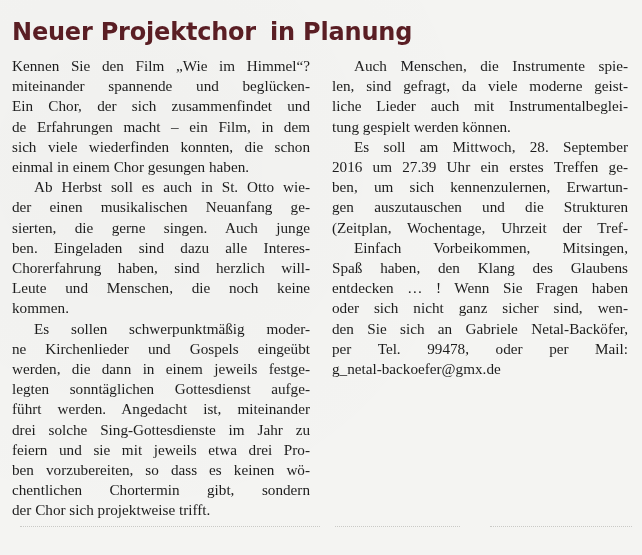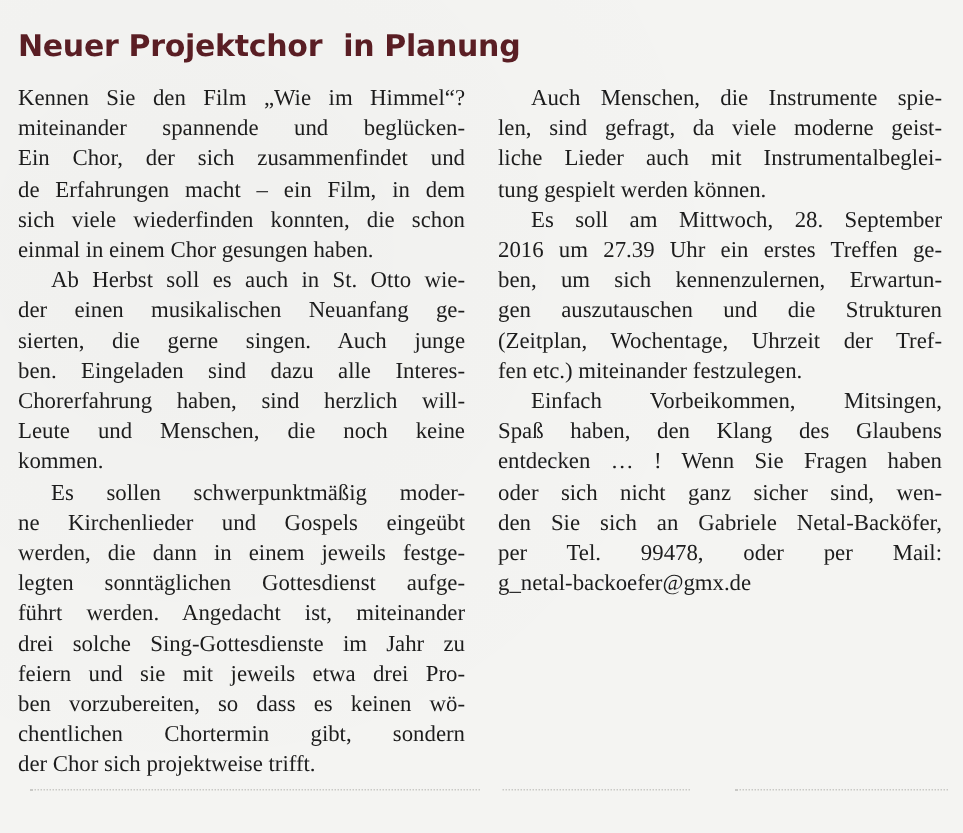--- a/index.html
+++ b/index.html
@@ -23,21 +23,21 @@
       radial-gradient(circle at 20% 30%, rgba(0,0,0,0.015) 0, rgba(0,0,0,0) 60%),
       #f4f4f2;
   }
   .title {
     position: absolute;
     left: 12px;
     top: 18px;
     margin: 0;
     font-family: "DejaVu Sans", "Liberation Sans", sans-serif;
     font-weight: bold;
-    font-size: 20px;
+    font-size: 24px;
     letter-spacing: -0.2px;
     color: #5a1e24;
     white-space: nowrap;
   }
   .title .gap { display: inline-block; width: 14px; }
   .col {
     position: absolute;
     top: 56px;
     font-size: 15.2px;
     line-height: 20.2px;
@@ -109,21 +109,20 @@
         <span class="line">len, sind gefragt, da viele moderne geist-</span>
         <span class="line">liche Lieder auch mit Instrumentalbeglei-</span>
         <span class="line last">tung gespielt werden können.</span>
       </p>
       <p>
         <span class="line" style="text-indent: 22px;">Es soll am Mittwoch, 28. September</span>
         <span class="line">2016 um 27.39 Uhr ein erstes Treffen ge-</span>
         <span class="line">ben, um sich kennenzulernen, Erwartun-</span>
         <span class="line">gen auszutauschen und die Strukturen</span>
         <span class="line">(Zeitplan, Wochentage, Uhrzeit der Tref-</span>
-        <span class="line last">fen etc.) miteinander festzulegen.</span>
       </p>
       <p>
         <span class="line" style="text-indent: 22px;">Einfach Vorbeikommen, Mitsingen,</span>
         <span class="line">Spaß haben, den Klang des Glaubens</span>
         <span class="line">entdecken … ! Wenn Sie Fragen haben</span>
         <span class="line">oder sich nicht ganz sicher sind, wen-</span>
         <span class="line">den Sie sich an Gabriele Netal-Backöfer,</span>
         <span class="line">per Tel. 99478, oder per Mail:</span>
         <span class="line last">g_netal-backoefer@gmx.de</span>
       </p>

